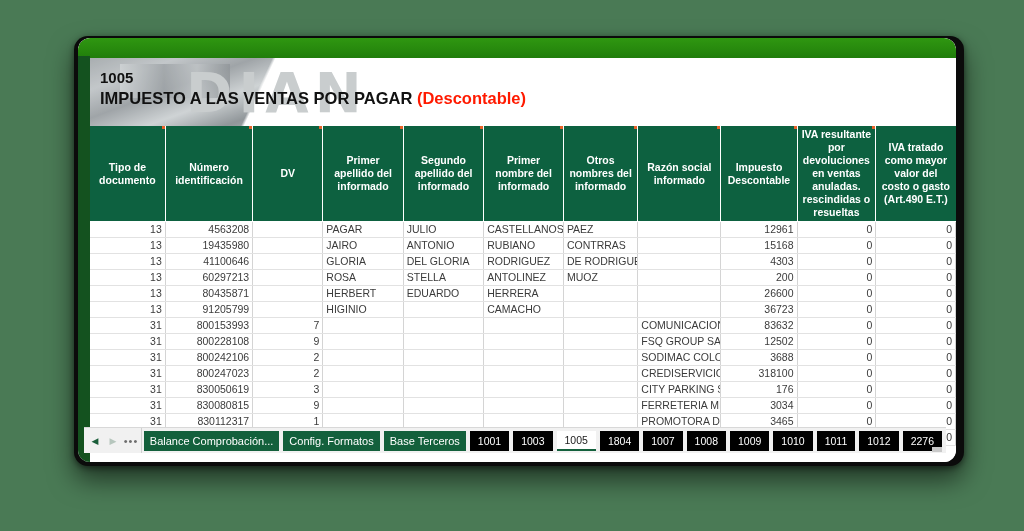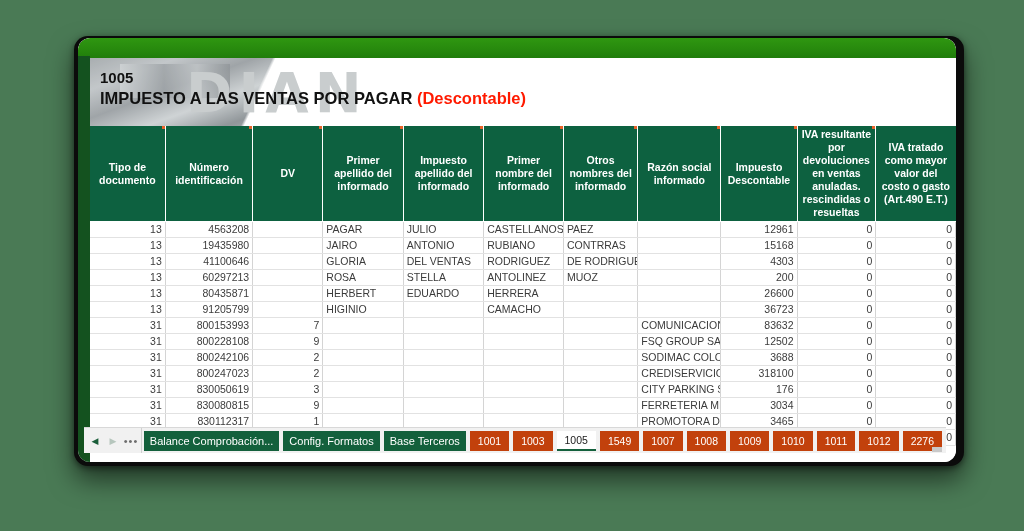--- a/index.html
+++ b/index.html
@@ -181,21 +181,21 @@
     height: 20px;
     margin: 0 2px;
     padding: 0 6px;
     display: flex; align-items: center; justify-content: center;
     font-size: 11px;
     color: #ffffff;
     background: #13603c;
     white-space: nowrap;
     cursor: pointer;
   }
-  .tab.orange { background: #c2410c; font-size: 10.5px; padding: 0 8px; }
+  .tab.orange { background: #000000; font-size: 10.5px; padding: 0 8px; }
   .tab.active {
     background: #ffffff;
     color: #1a1a1a;
     border-bottom: 2px solid #13603c;
     font-weight: 400;
   }
   .tab-scroll {
     position: absolute; right: 4px; bottom: 1px;
     width: 10px; height: 5px; background: #c9c9c9;
   }
@@ -237,21 +237,21 @@
           <col class="c8">
           <col class="c9">
           <col class="c10">
       </colgroup>
       <thead>
         <tr id="hrow">
             <th>Tipo de documento</th>
             <th>Número identificación</th>
             <th>DV</th>
             <th>Primer apellido del informado</th>
-            <th>Impuesto apellido del informado</th>
+            <th>Segundo apellido del informado</th>
             <th>Primer nombre del informado</th>
             <th>Otros nombres del informado</th>
             <th>Razón social informado</th>
             <th>Impuesto Descontable</th>
             <th>IVA resultante por devoluciones en ventas anuladas. rescindidas o resueltas</th>
             <th>IVA tratado como mayor valor del costo o gasto (Art.490 E.T.)</th>
           </tr>
       </thead>
       <tbody id="brow">
           <tr>
@@ -278,21 +278,21 @@
             <td class="txt"></td>
             <td class="num">15168</td>
             <td class="num">0</td>
             <td class="num">0</td>
           </tr>
           <tr>
             <td class="num">13</td>
             <td class="num">41100646</td>
             <td class="num"></td>
             <td class="txt">GLORIA</td>
-            <td class="txt">DEL VENTAS</td>
+            <td class="txt">DEL GLORIA</td>
             <td class="txt">RODRIGUEZ</td>
             <td class="txt">DE RODRIGUEZ</td>
             <td class="txt"></td>
             <td class="num">4303</td>
             <td class="num">0</td>
             <td class="num">0</td>
           </tr>
           <tr>
             <td class="num">13</td>
             <td class="num">60297213</td>
@@ -447,21 +447,21 @@
       <div class="navbtn dim">▶</div>
       <div class="navbtn dots">•••</div>
     </div>
     <div id="tabs" style="display:flex;align-items:center;">
         <div class="tab ">Balance Comprobación...</div>
         <div class="tab ">Config. Formatos</div>
         <div class="tab ">Base Terceros</div>
         <div class="tab orange ">1001</div>
         <div class="tab orange ">1003</div>
         <div class="tab orange active">1005</div>
-        <div class="tab orange ">1549</div>
+        <div class="tab orange ">1804</div>
         <div class="tab orange ">1007</div>
         <div class="tab orange ">1008</div>
         <div class="tab orange ">1009</div>
         <div class="tab orange ">1010</div>
         <div class="tab orange ">1011</div>
         <div class="tab orange ">1012</div>
         <div class="tab orange ">2276</div>
       </div>
     <div class="tab-scroll"></div>
   </div>

